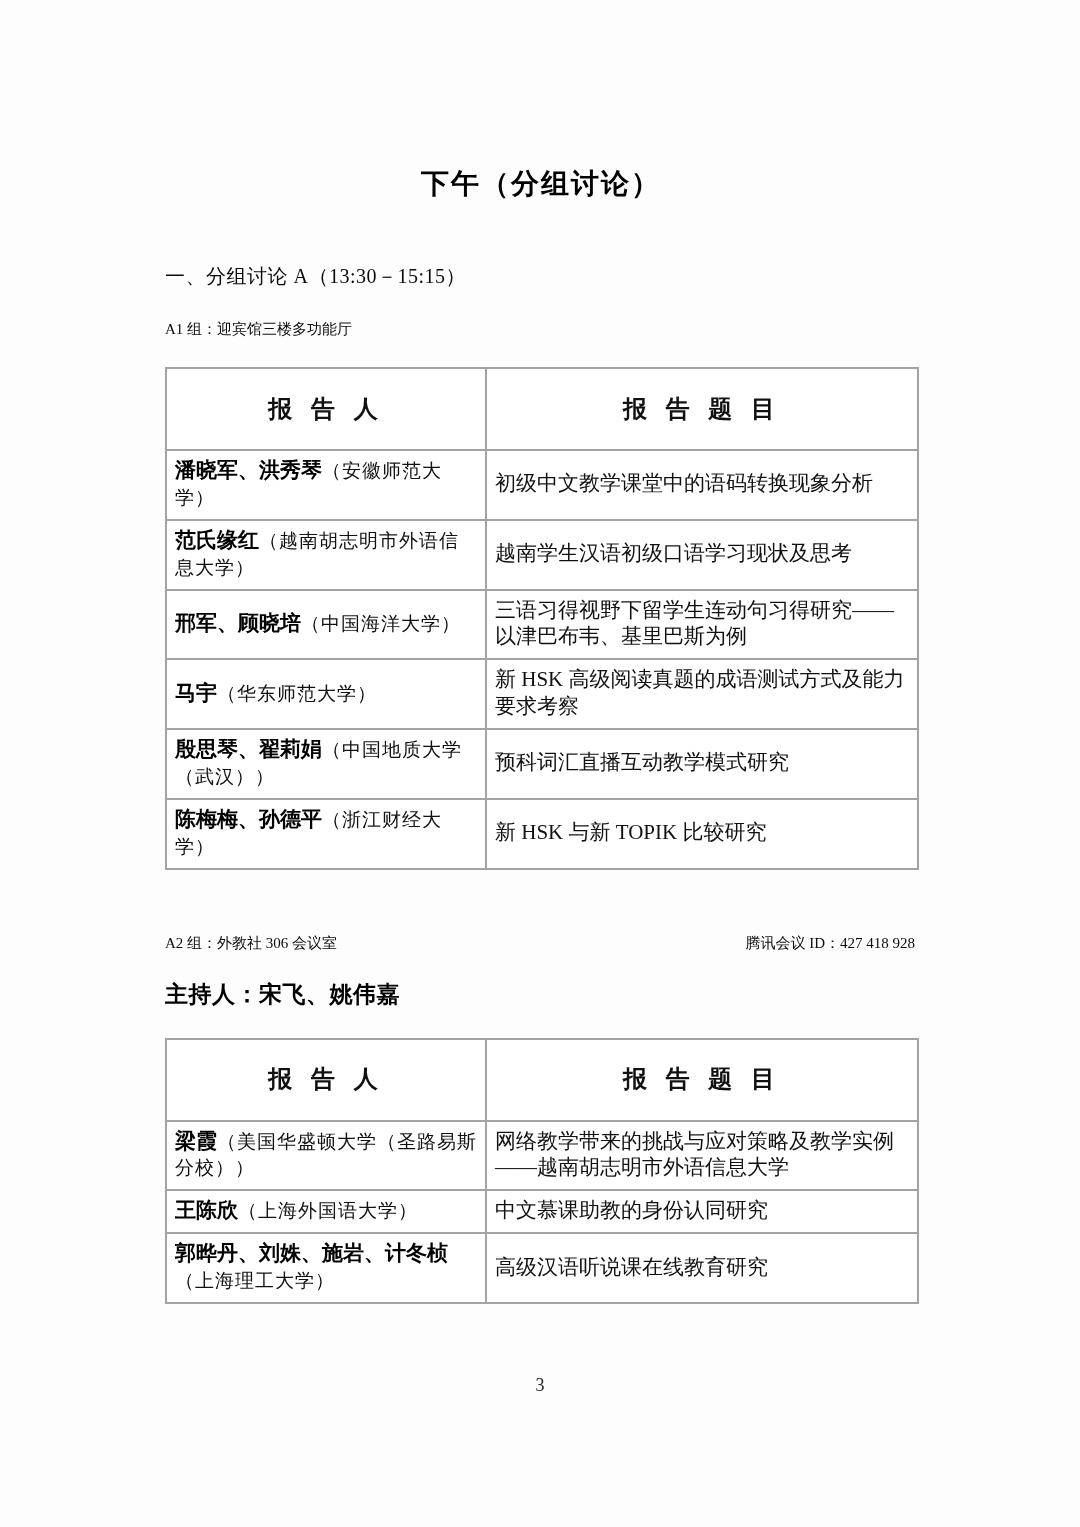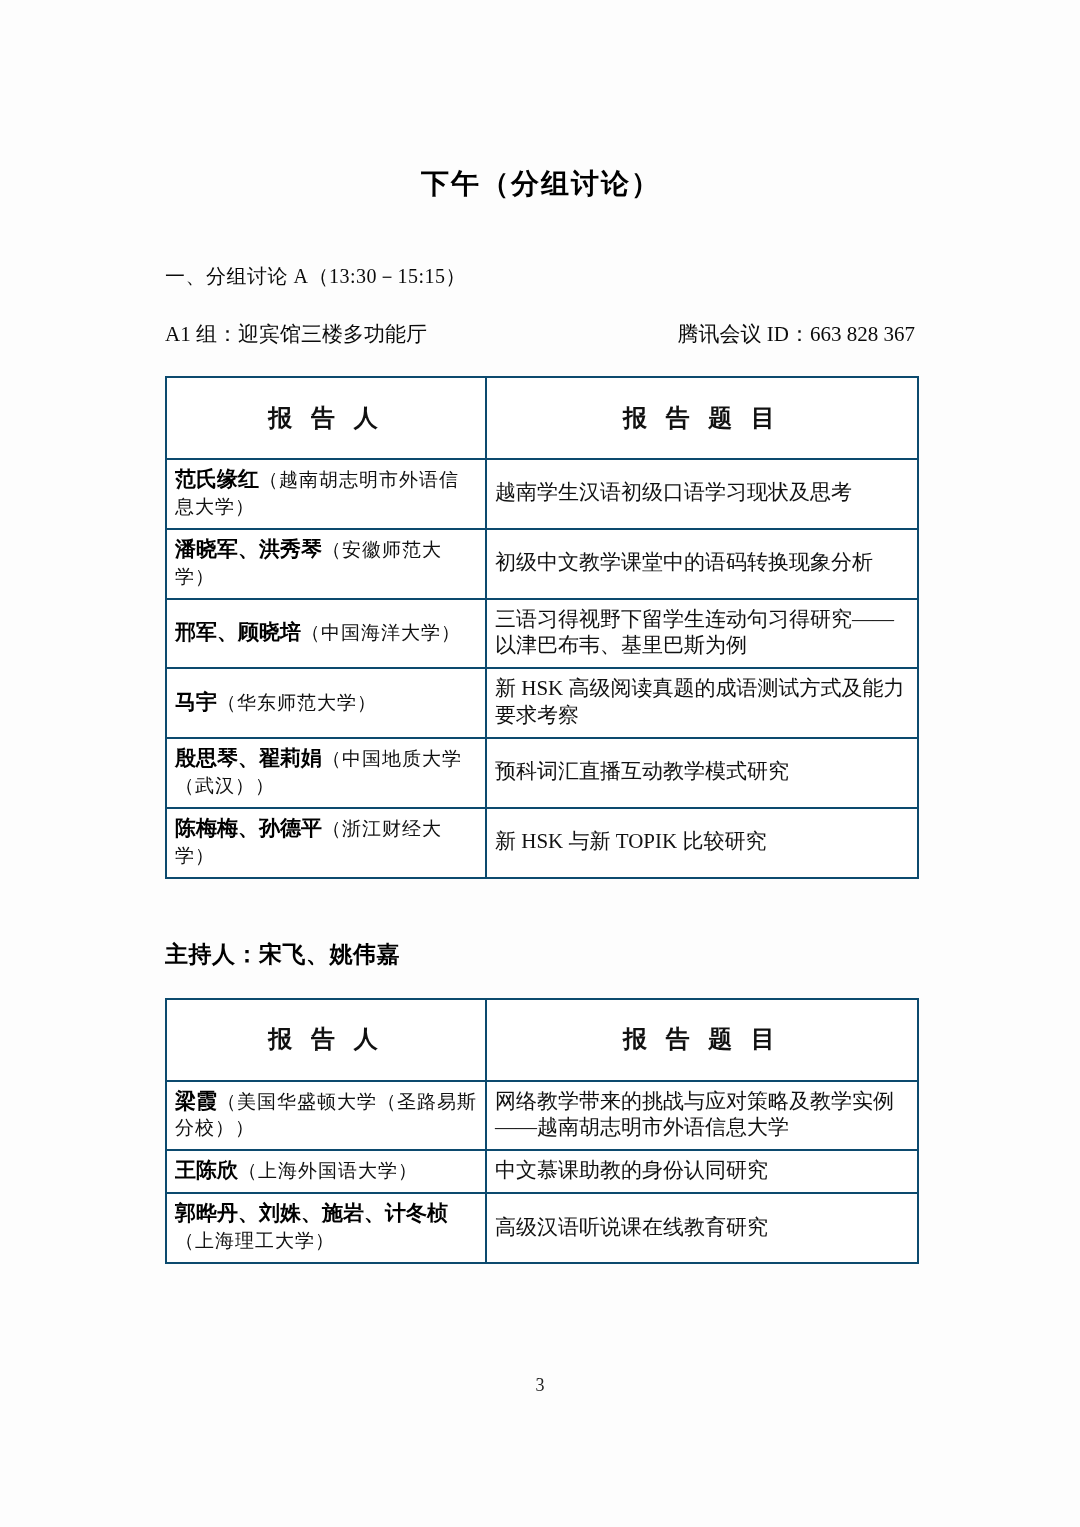--- a/index.html
+++ b/index.html
@@ -45,21 +45,21 @@
     font-size: 20px;
     margin-top: 60px;
     letter-spacing: 0.5px;
     white-space: nowrap;
     color: #0b0b0b;
   }
   .group-line {
     display: flex;
     justify-content: space-between;
     align-items: baseline;
-    font-size: 21px;
+    font-size: 15px;
     margin-top: 30px;
     color: #0b0b0b;
   }
   .group-line .room {
     white-space: nowrap;
   }
   .group-line .meeting-id {
     white-space: nowrap;
     padding-right: 2px;
   }
@@ -74,21 +74,21 @@
 
   
   table.agenda {
     border-collapse: collapse;
     width: 752px;
     margin-top: 28px;
     table-layout: fixed;
     background: #fff;
   }
   table.agenda td, table.agenda th {
-    border: 2px solid #0c4a6e;
+    border: 2px solid #a3a3a3;
     padding: 6px 8px 8px 8px;
     vertical-align: middle;
     font-size: 21px;
     line-height: 1.28;
     word-break: break-all;
   }
   table.agenda col.c-person { width: 320px; }
   table.agenda col.c-title  { width: 432px; }
 
   table.agenda thead th {
@@ -140,65 +140,68 @@
 
 <div class="page">
   <div class="content">
 
     <h1 class="doc-title">下午（分组讨论）</h1>
 
     <div class="section-heading">一、分组讨论 A（13:30－15:15）</div>
 
     <div class="group-line">
       <span class="room">A1 组：迎宾馆三楼多功能厅</span>
-      <span class="meeting-id">腾讯会议 ID：663 828 367</span>
     </div>
 
 
     <table class="agenda">
       <colgroup>
           <col class="c-person">
           <col class="c-title">
         </colgroup>
       <thead>
         <tr>
           <th>报 告 人</th>
           <th>报 告 题 目</th>
         </tr>
       </thead>
       <tbody>
         <tr>
+          <td class="cell-person"><span>潘晓军、洪秀琴</span><span class="affil">（安徽师范大学）</span></td>
+          <td class="cell-title">初级中文教学课堂中的语码转换现象分析</td>
+        </tr>
+        <tr>
           <td class="cell-person"><span>范氏缘红</span><span class="affil">（越南胡志明市外语信息大学）</span></td>
           <td class="cell-title">越南学生汉语初级口语学习现状及思考</td>
         </tr>
         <tr>
-          <td class="cell-person"><span>潘晓军、洪秀琴</span><span class="affil">（安徽师范大学）</span></td>
-          <td class="cell-title">初级中文教学课堂中的语码转换现象分析</td>
-        </tr>
-        <tr>
           <td class="cell-person"><span>邢军、顾晓培</span><span class="affil">（中国海洋大学）</span></td>
           <td class="cell-title">三语习得视野下留学生连动句习得研究——以津巴布韦、基里巴斯为例</td>
         </tr>
         <tr>
           <td class="cell-person"><span>马宇</span><span class="affil">（华东师范大学）</span></td>
           <td class="cell-title">新 HSK 高级阅读真题的成语测试方式及能力要求考察</td>
         </tr>
         <tr>
           <td class="cell-person"><span>殷思琴、翟莉娟</span><span class="affil">（中国地质大学（武汉））</span></td>
           <td class="cell-title">预科词汇直播互动教学模式研究</td>
         </tr>
         <tr>
           <td class="cell-person"><span>陈梅梅、孙德平</span><span class="affil">（浙江财经大学）</span></td>
           <td class="cell-title">新 HSK 与新 TOPIK 比较研究</td>
         </tr>
       </tbody>
     </table>
 
     <div class="block-gap"></div>
 
+    <div class="group-line">
+      <span class="room">A2 组：外教社 306 会议室</span>
+      <span class="meeting-id">腾讯会议 ID：427 418 928</span>
+    </div>
 
     <div class="host-line">主持人：宋飞、姚伟嘉</div>
 
     <table class="agenda">
       <colgroup>
           <col class="c-person">
           <col class="c-title">
         </colgroup>
       <thead>
         <tr>

